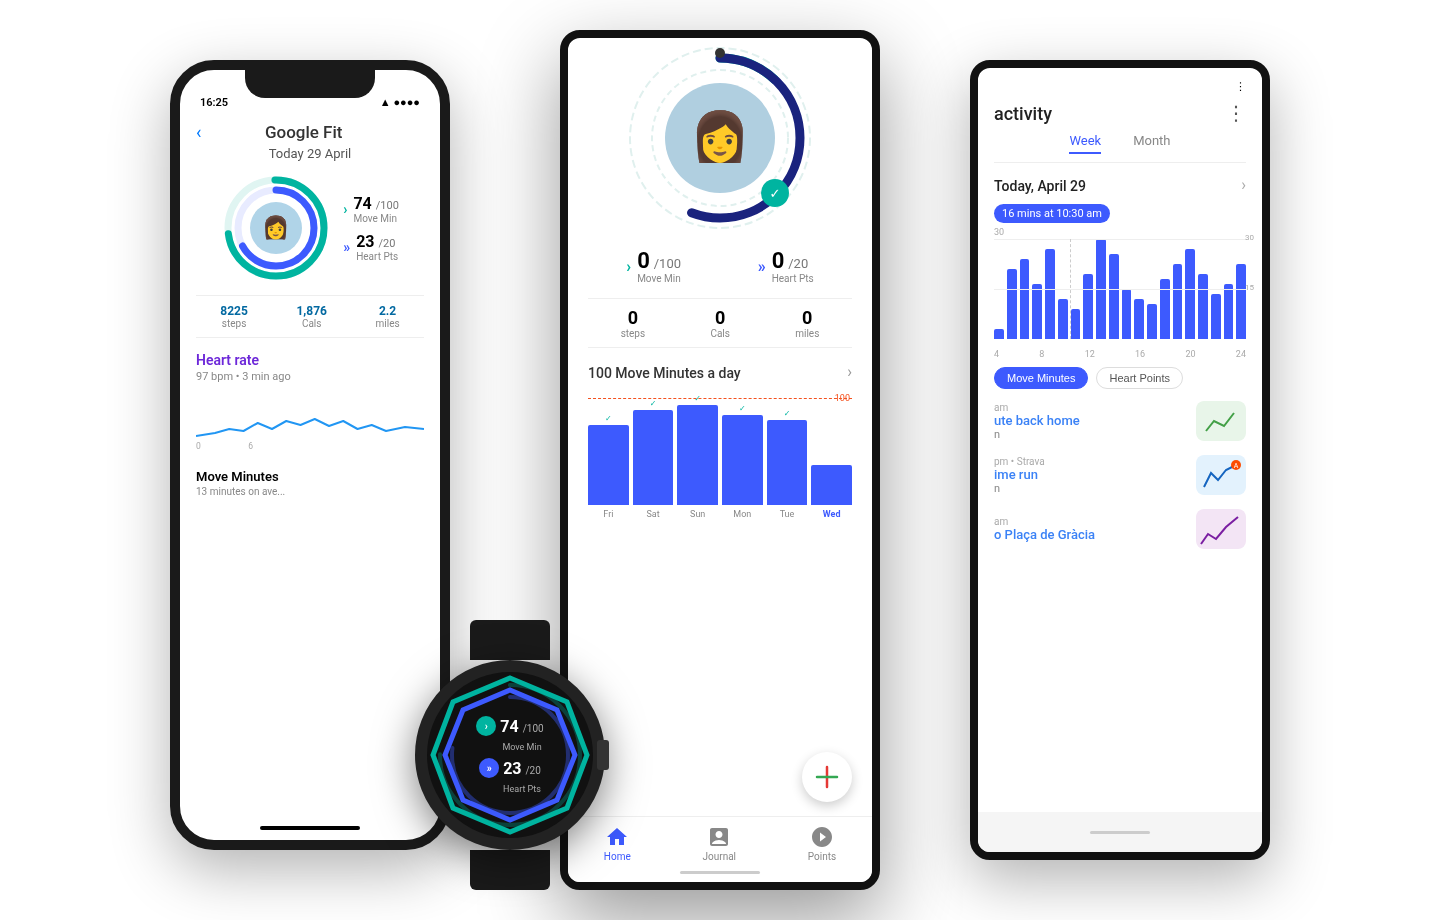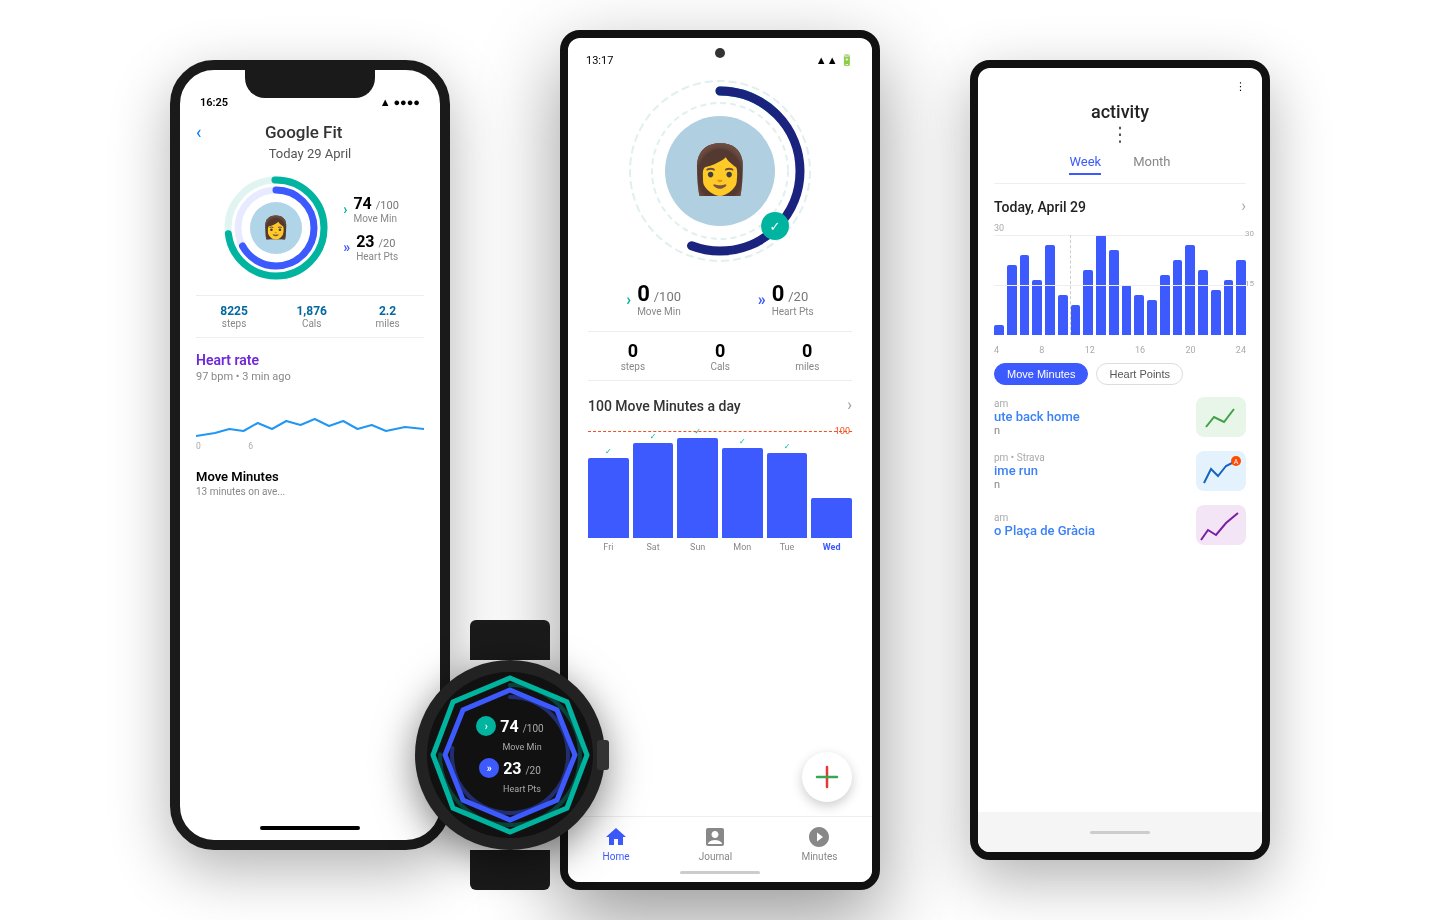--- a/index.html
+++ b/index.html
@@ -476,21 +476,20 @@
       align-items: center;
       padding: 12px 16px 8px;
       font-size: 11px;
       color: #000;
     }
     .right-header {
       display: flex;
       justify-content: space-between;
       align-items: center;
       padding: 0 16px 8px;
-      flex-direction: column;
     }
     .right-title {
       font-size: 18px;
       font-weight: 500;
       color: #222;
     }
     .right-tabs {
       display: flex;
       justify-content: center;
       gap: 32px;
@@ -702,24 +701,20 @@
       </svg>
 
       <div class="move-section-title">Move Minutes</div>
       <div class="move-section-sub">13 minutes on ave...</div>
     </div>
     <div class="iphone-bottom-bar"></div>
   </div>
 
   <div class="android">
     <div class="android-camera"></div>
-    <div class="android-status">
-      <span>13:17</span>
-      <span>▲▲ 🔋</span>
-    </div>
     <div class="android-screen">
 
       <div class="profile-ring">
         <svg width="200" height="200" viewBox="0 0 200 200">
 
           <circle cx="100" cy="100" r="90" fill="none" stroke="#e0f0ee" stroke-width="2" stroke-dasharray="8 4"></circle>
 
           <circle cx="100" cy="100" r="80" fill="none" stroke="#00b4a0" stroke-width="9" stroke-dasharray="60 443" stroke-linecap="round" transform="rotate(-90 100 100)"></circle>
 
           <circle cx="100" cy="100" r="80" fill="none" stroke="#1a237e" stroke-width="9" stroke-dasharray="280 223" stroke-linecap="round" transform="rotate(-90 100 100)"></circle>
@@ -831,21 +826,21 @@
       <div class="nav-item">
         <svg width="24" height="24" viewBox="0 0 24 24" fill="#888">
           <path d="M19 3H5c-1.1 0-2 .9-2 2v14c0 1.1.9 2 2 2h14c1.1 0 2-.9 2-2V5c0-1.1-.9-2-2-2zm-7 3c1.93 0 3.5 1.57 3.5 3.5S13.93 13 12 13s-3.5-1.57-3.5-3.5S10.07 6 12 6zm7 13H5v-.23c0-.62.28-1.2.76-1.58C7.47 15.82 9.64 15 12 15s4.53.82 6.24 2.19c.48.38.76.97.76 1.58V19z"></path>
         </svg>
         <span class="nav-label">Journal</span>
       </div>
       <div class="nav-item">
         <svg width="24" height="24" viewBox="0 0 24 24" fill="#888">
           <path d="M12 2C6.48 2 2 6.48 2 12s4.48 10 10 10 10-4.48 10-10S17.52 2 12 2zm-2 14.5v-9l6 4.5-6 4.5z"></path>
         </svg>
-        <span class="nav-label">Minutes</span>
+        <span class="nav-label">Points</span>
       </div>
     </div>
     <div class="android-home-indicator"></div>
   </div>
 
   <div class="watch">
     <div class="watch-strap-top"></div>
     <div class="watch-body">
       <div class="watch-button"></div>
       <svg width="166" height="166" viewBox="0 0 166 166" style="position:absolute;">
@@ -888,20 +883,23 @@
       <span class="right-title">activity</span>
       <span style="font-size:20px;color:#555;">⋮</span>
     </div>
     <div class="right-tabs">
       <span class="right-tab active">Week</span>
       <span class="right-tab">Month</span>
     </div>
     <div class="right-date-row">
       <span class="right-date">Today, April 29</span>
       <span style="color:#aaa;font-size:16px;">›</span>
+    </div>
+    <div style="padding: 0 16px; margin-bottom: 6px;">
+      <span class="right-time-badge">16 mins at 10:30 am</span>
     </div>
     <div class="right-chart-area">
       <div style="display:flex;justify-content:space-between;align-items:flex-end;margin-bottom:2px;">
         <span style="font-size:9px;color:#aaa;">30</span>
       </div>
       <div style="position:relative;height:100px;">
         <div style="position:absolute;top:0;left:0;right:0;border-top:1px solid #eee;"></div>
         <div style="position:absolute;top:50%;left:0;right:0;border-top:1px solid #eee;"></div>
         <span style="position:absolute;right:-8px;top:-6px;font-size:8px;color:#aaa;">30</span>
         <span style="position:absolute;right:-8px;top:44%;font-size:8px;color:#aaa;">15</span>

